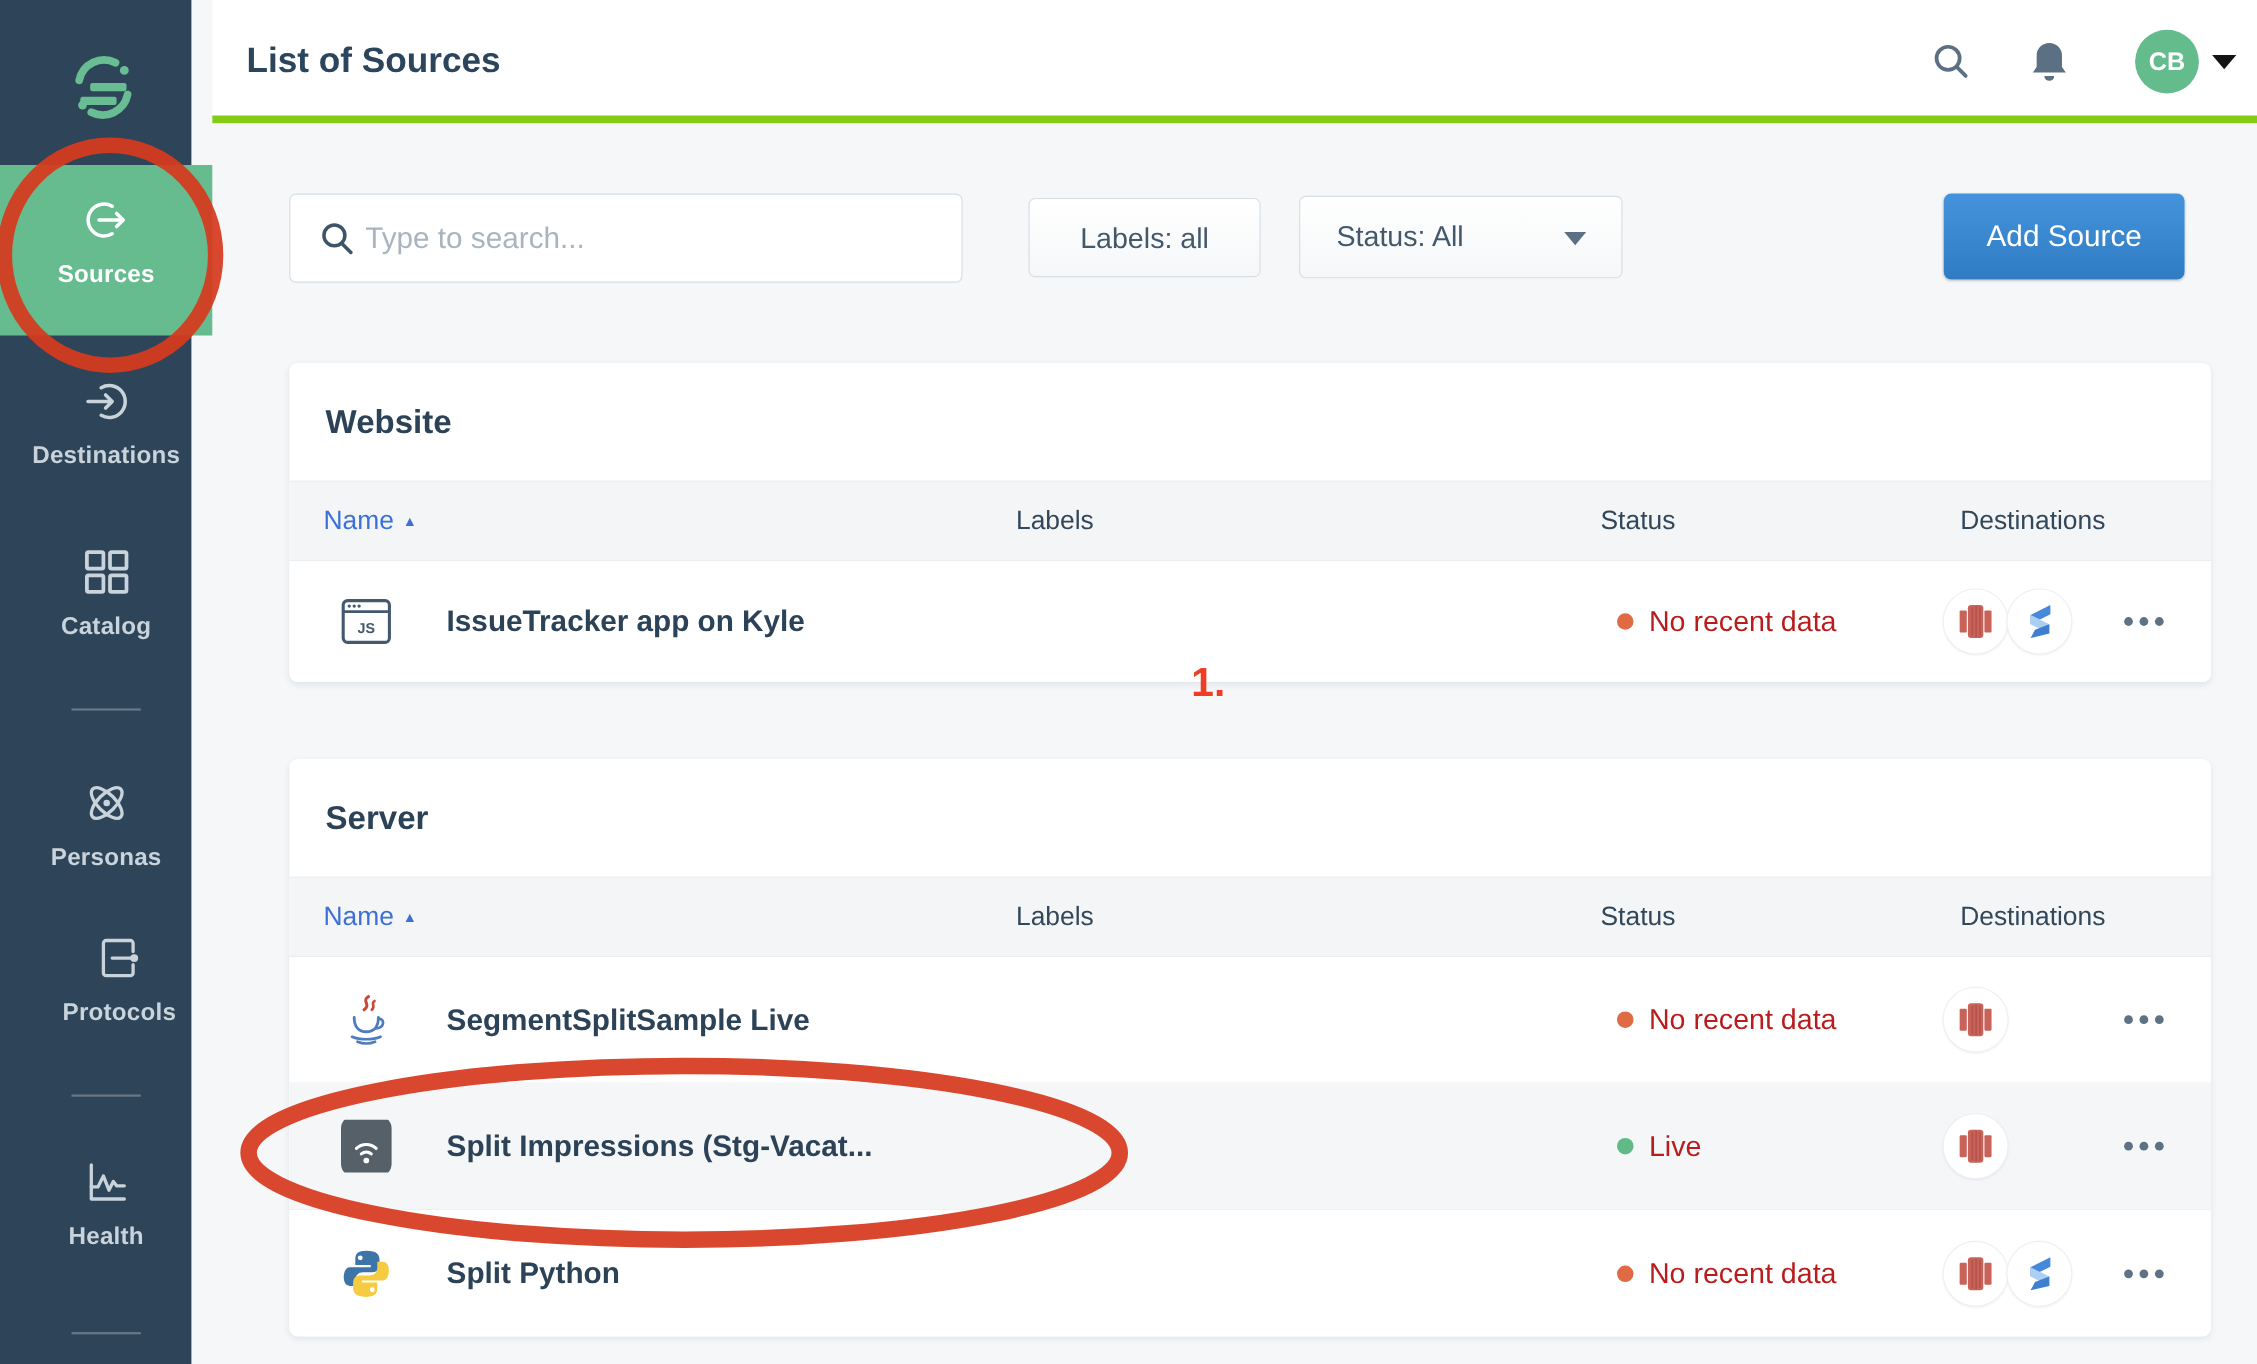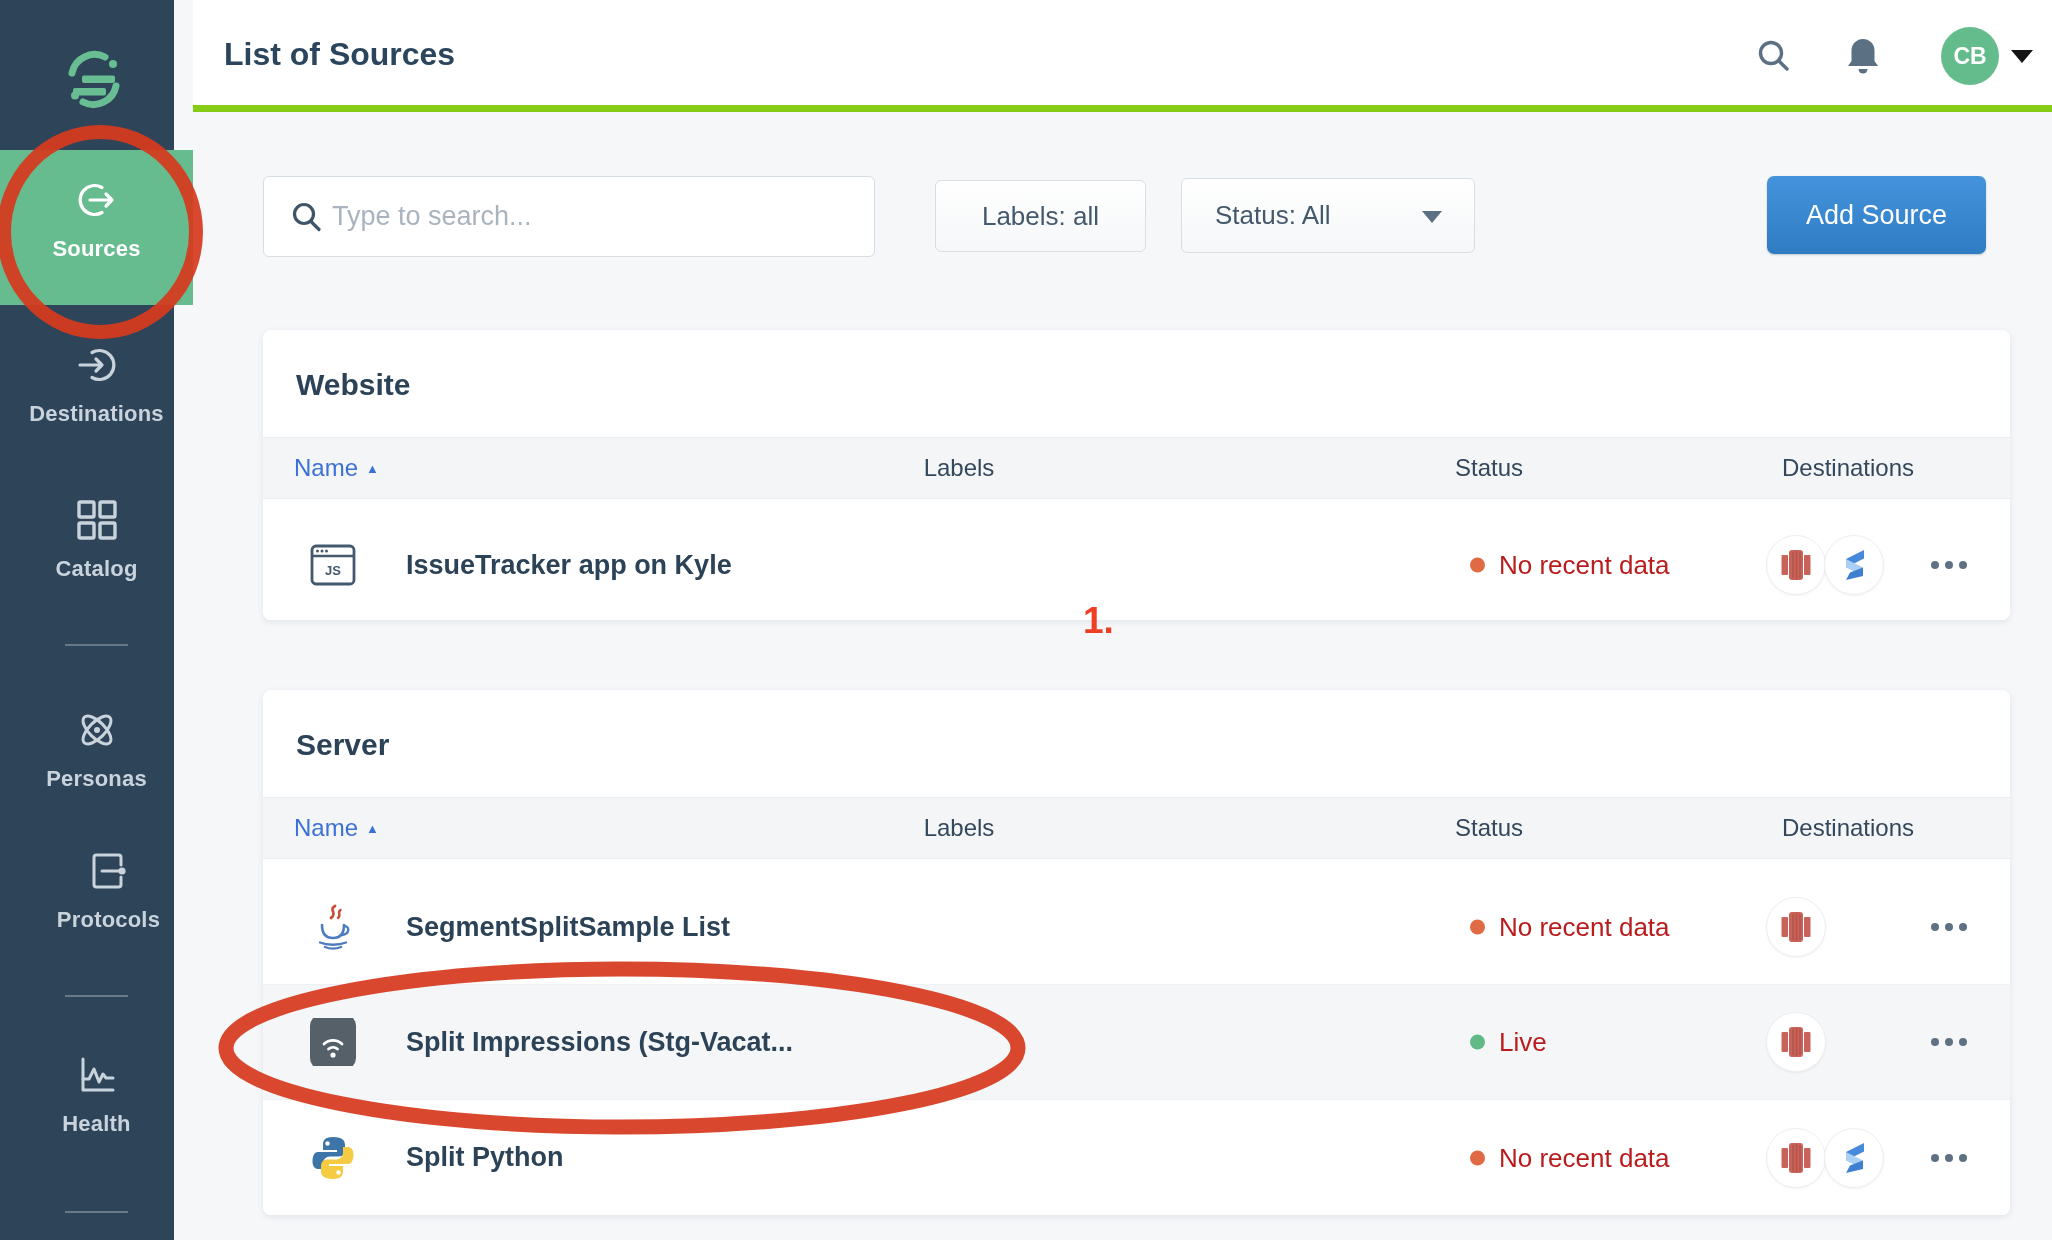--- a/index.html
+++ b/index.html
@@ -42,21 +42,21 @@
               border-right:10px solid transparent; border-top:12px solid #5B7083; }
   .add-btn { position:absolute; left:1767px; top:176px; width:219px; height:78px; border:none; border-radius:7px;
              background:linear-gradient(#4493DC,#2F7CC3); color:#fff; font-family:inherit; font-size:27px; cursor:pointer;
              box-shadow:0 1px 2px rgba(40,60,80,.25); }
   
   .card { position:absolute; left:263px; width:1747px; background:#fff; border-radius:8px;
           box-shadow:0 2px 6px rgba(55,70,90,.10); overflow:hidden; }
   .card-website { top:330px; height:290px; }
   .card-server  { top:690px; height:525px; }
   .card-title { position:absolute; left:33px; top:38px; font-size:30px; font-weight:600; color:#2C4257; }
-  .thead { position:absolute; left:0; top:107px; width:100%; height:62px; background:#F3F5F7;
+  .thead { position:absolute; left:0; top:107px; width:100%; height:73px; background:#F3F5F7;
            border-top:1px solid #EAEDF0; border-bottom:1px solid #EAEDF0; }
   .thead > div { position:absolute; top:50%; transform:translateY(-50%); font-size:24px; color:#33475B; }
   .h-name { left:31px; color:#3C70D6 !important; cursor:pointer; }
   .h-name .sort { font-size:13px; vertical-align:3px; margin-left:8px; }
   .h-labels { left:616px; width:160px; text-align:center; }
   .h-status { left:1192px; }
   .h-dest { left:1500px; width:170px; text-align:center; }
   .rows { position:absolute; left:0; top:180px; width:100%; }
   .row { position:relative; width:100%; height:110px; background:#fff; cursor:pointer; }
   .card-server .row { height:115px; border-bottom:1px solid #EEF1F4; }
@@ -262,21 +262,21 @@
     <div class="row">
       <div class="c-name">
         <svg class="src-ic" viewBox="0 0 48 48" fill="none">
           <path d="M26 3 c-7 4 3 7 -4 12" stroke="#C84B38" stroke-width="2.8" stroke-linecap="round"></path>
           <path d="M31.5 7 c-4 2.5 1.5 4.5 -2.5 8" stroke="#C84B38" stroke-width="2.4" stroke-linecap="round"></path>
           <path d="M13 22 c0 9 4.5 13 11 13 s11 -4 11 -13" stroke="#4E7CC0" stroke-width="2.6" stroke-linecap="round"></path>
           <path d="M35 23 c6 0 6 8 -2 9" stroke="#4E7CC0" stroke-width="2.4" stroke-linecap="round"></path>
           <path d="M11 39.5 c7 3 19 3 26 0" stroke="#4E7CC0" stroke-width="2.4" stroke-linecap="round"></path>
           <path d="M16 44 c5 2 11 2 16 0" stroke="#4E7CC0" stroke-width="2.4" stroke-linecap="round"></path>
         </svg>
-        <span class="nm">SegmentSplitSample List</span>
+        <span class="nm">SegmentSplitSample Live</span>
       </div>
       <div class="c-status">
         <span class="dot warning"></span>
         <span class="st">No recent data</span>
       </div>
       <div class="c-dest">
         <span class="badge">
           <svg width="34" height="34" viewBox="0 0 34 34">
             <g fill="#C9635A">
                 <rect x="10" y="2" width="14" height="30" rx="3"></rect>

